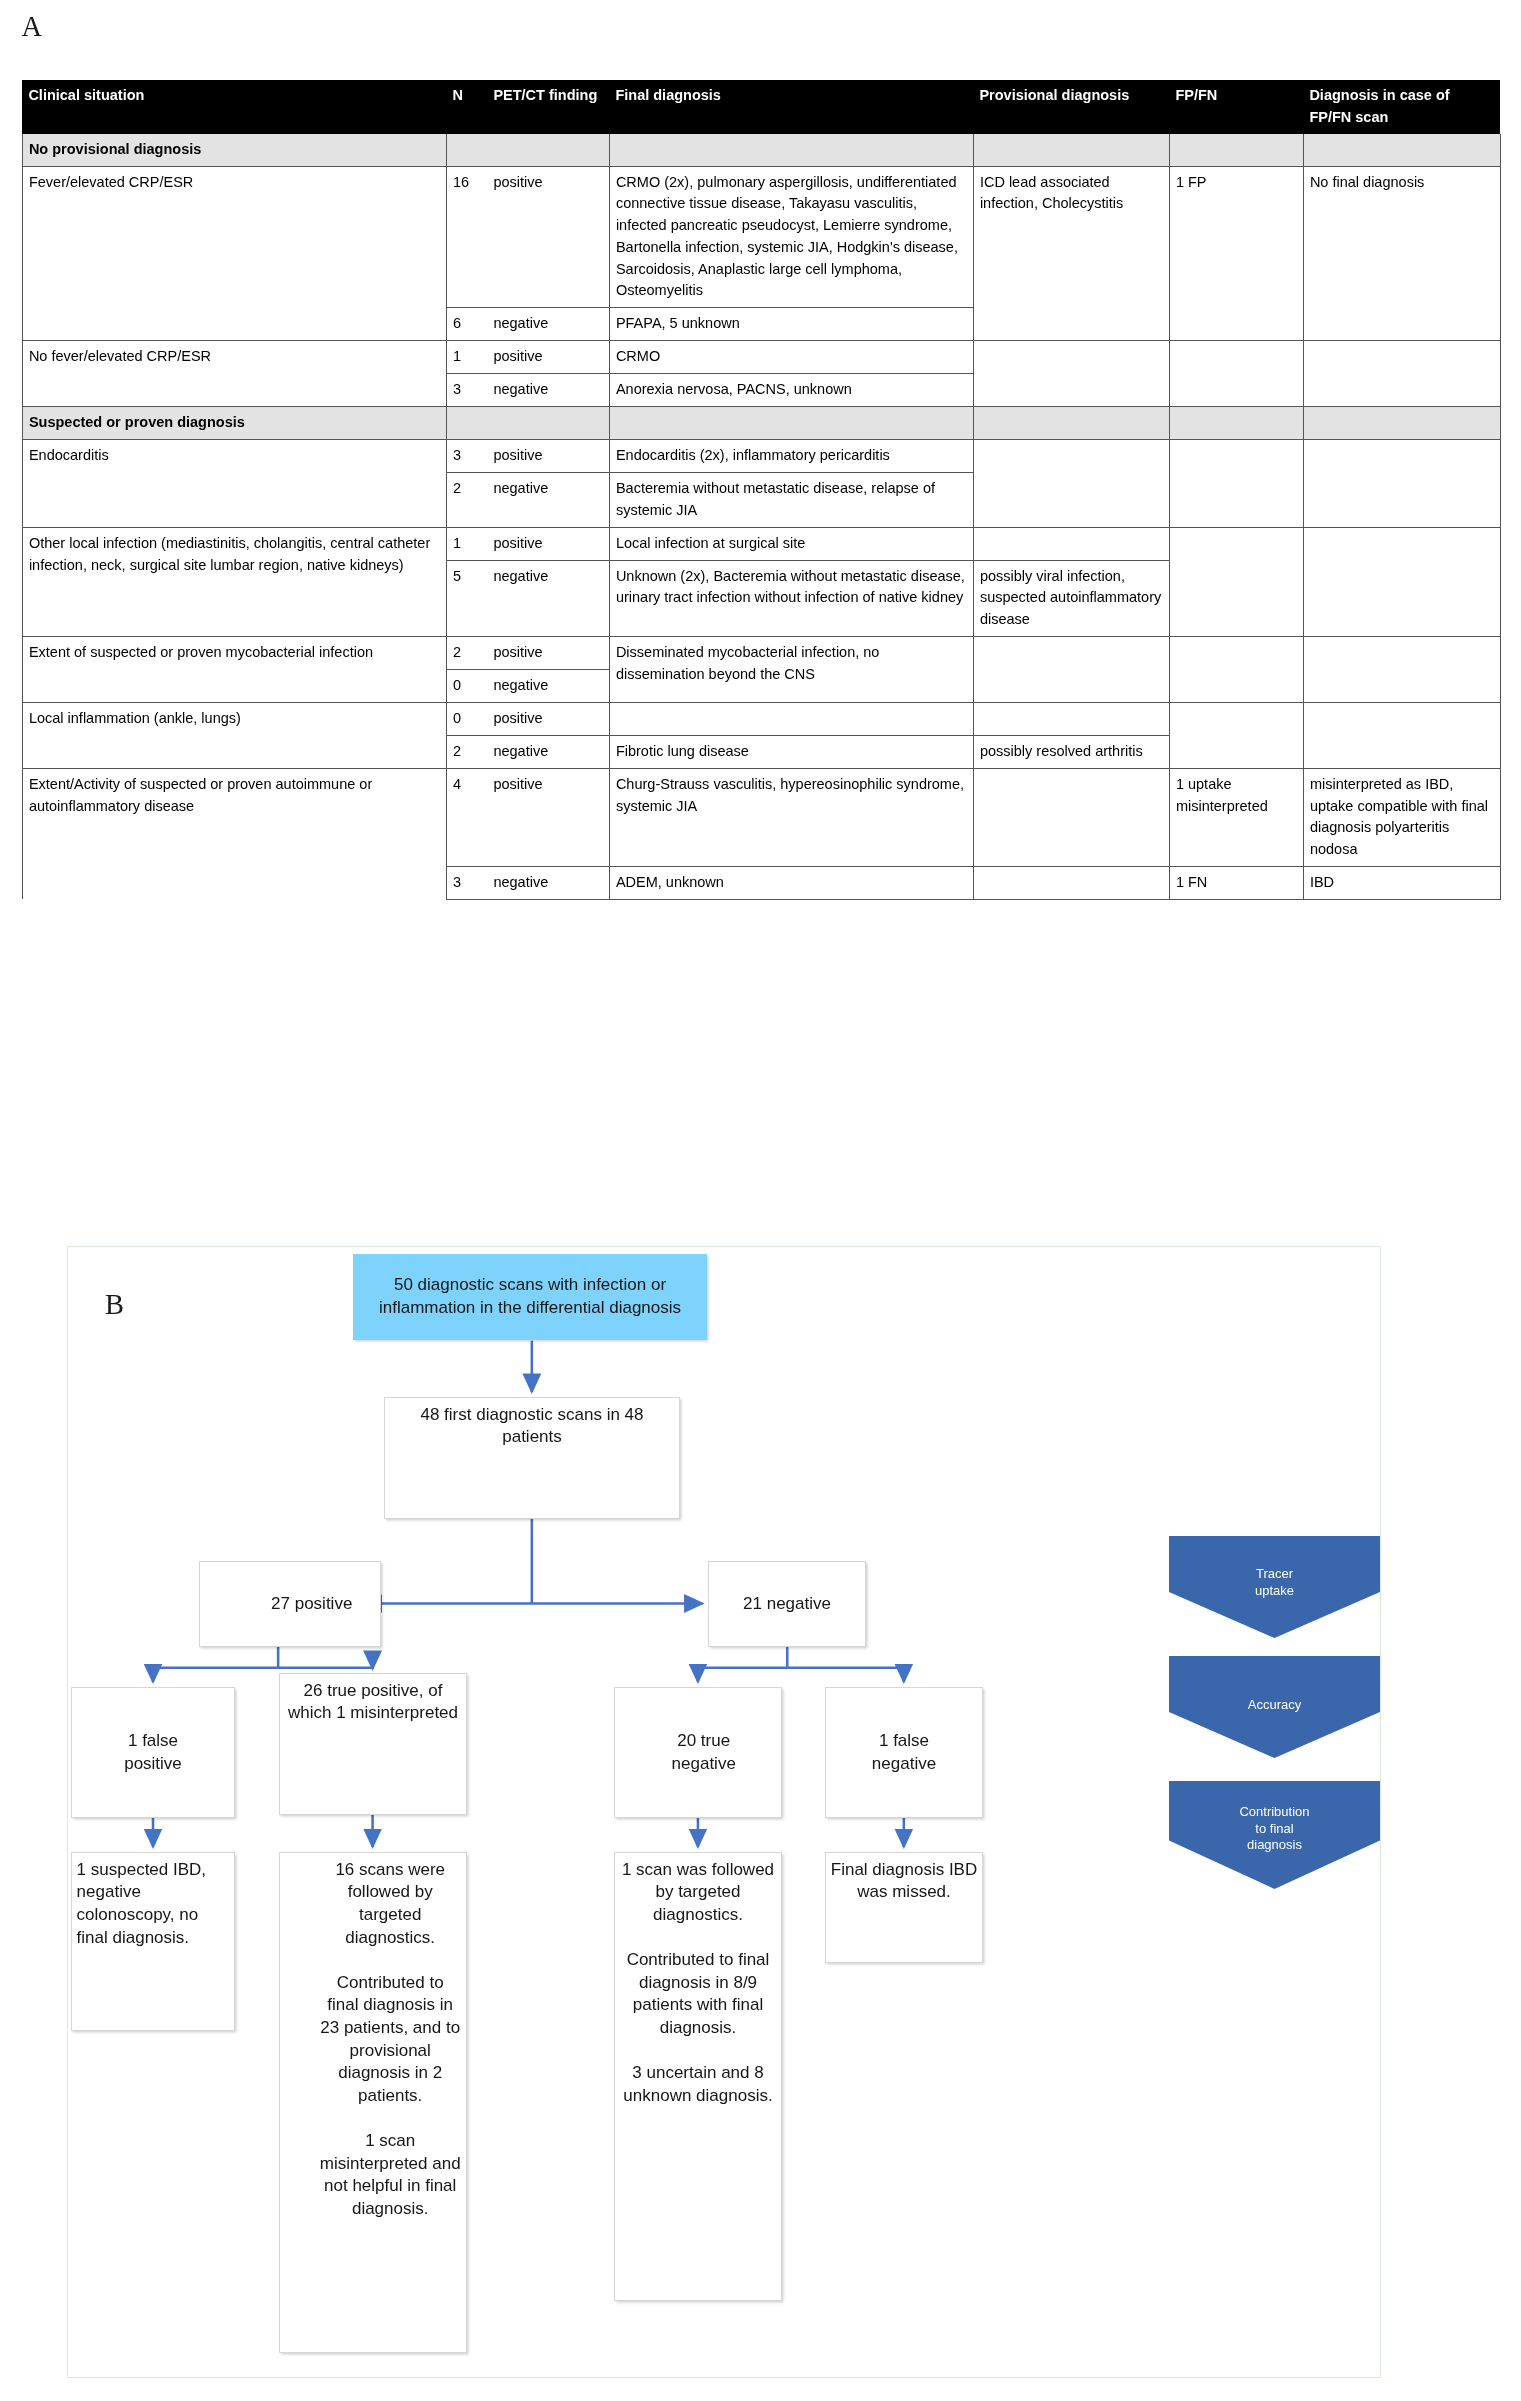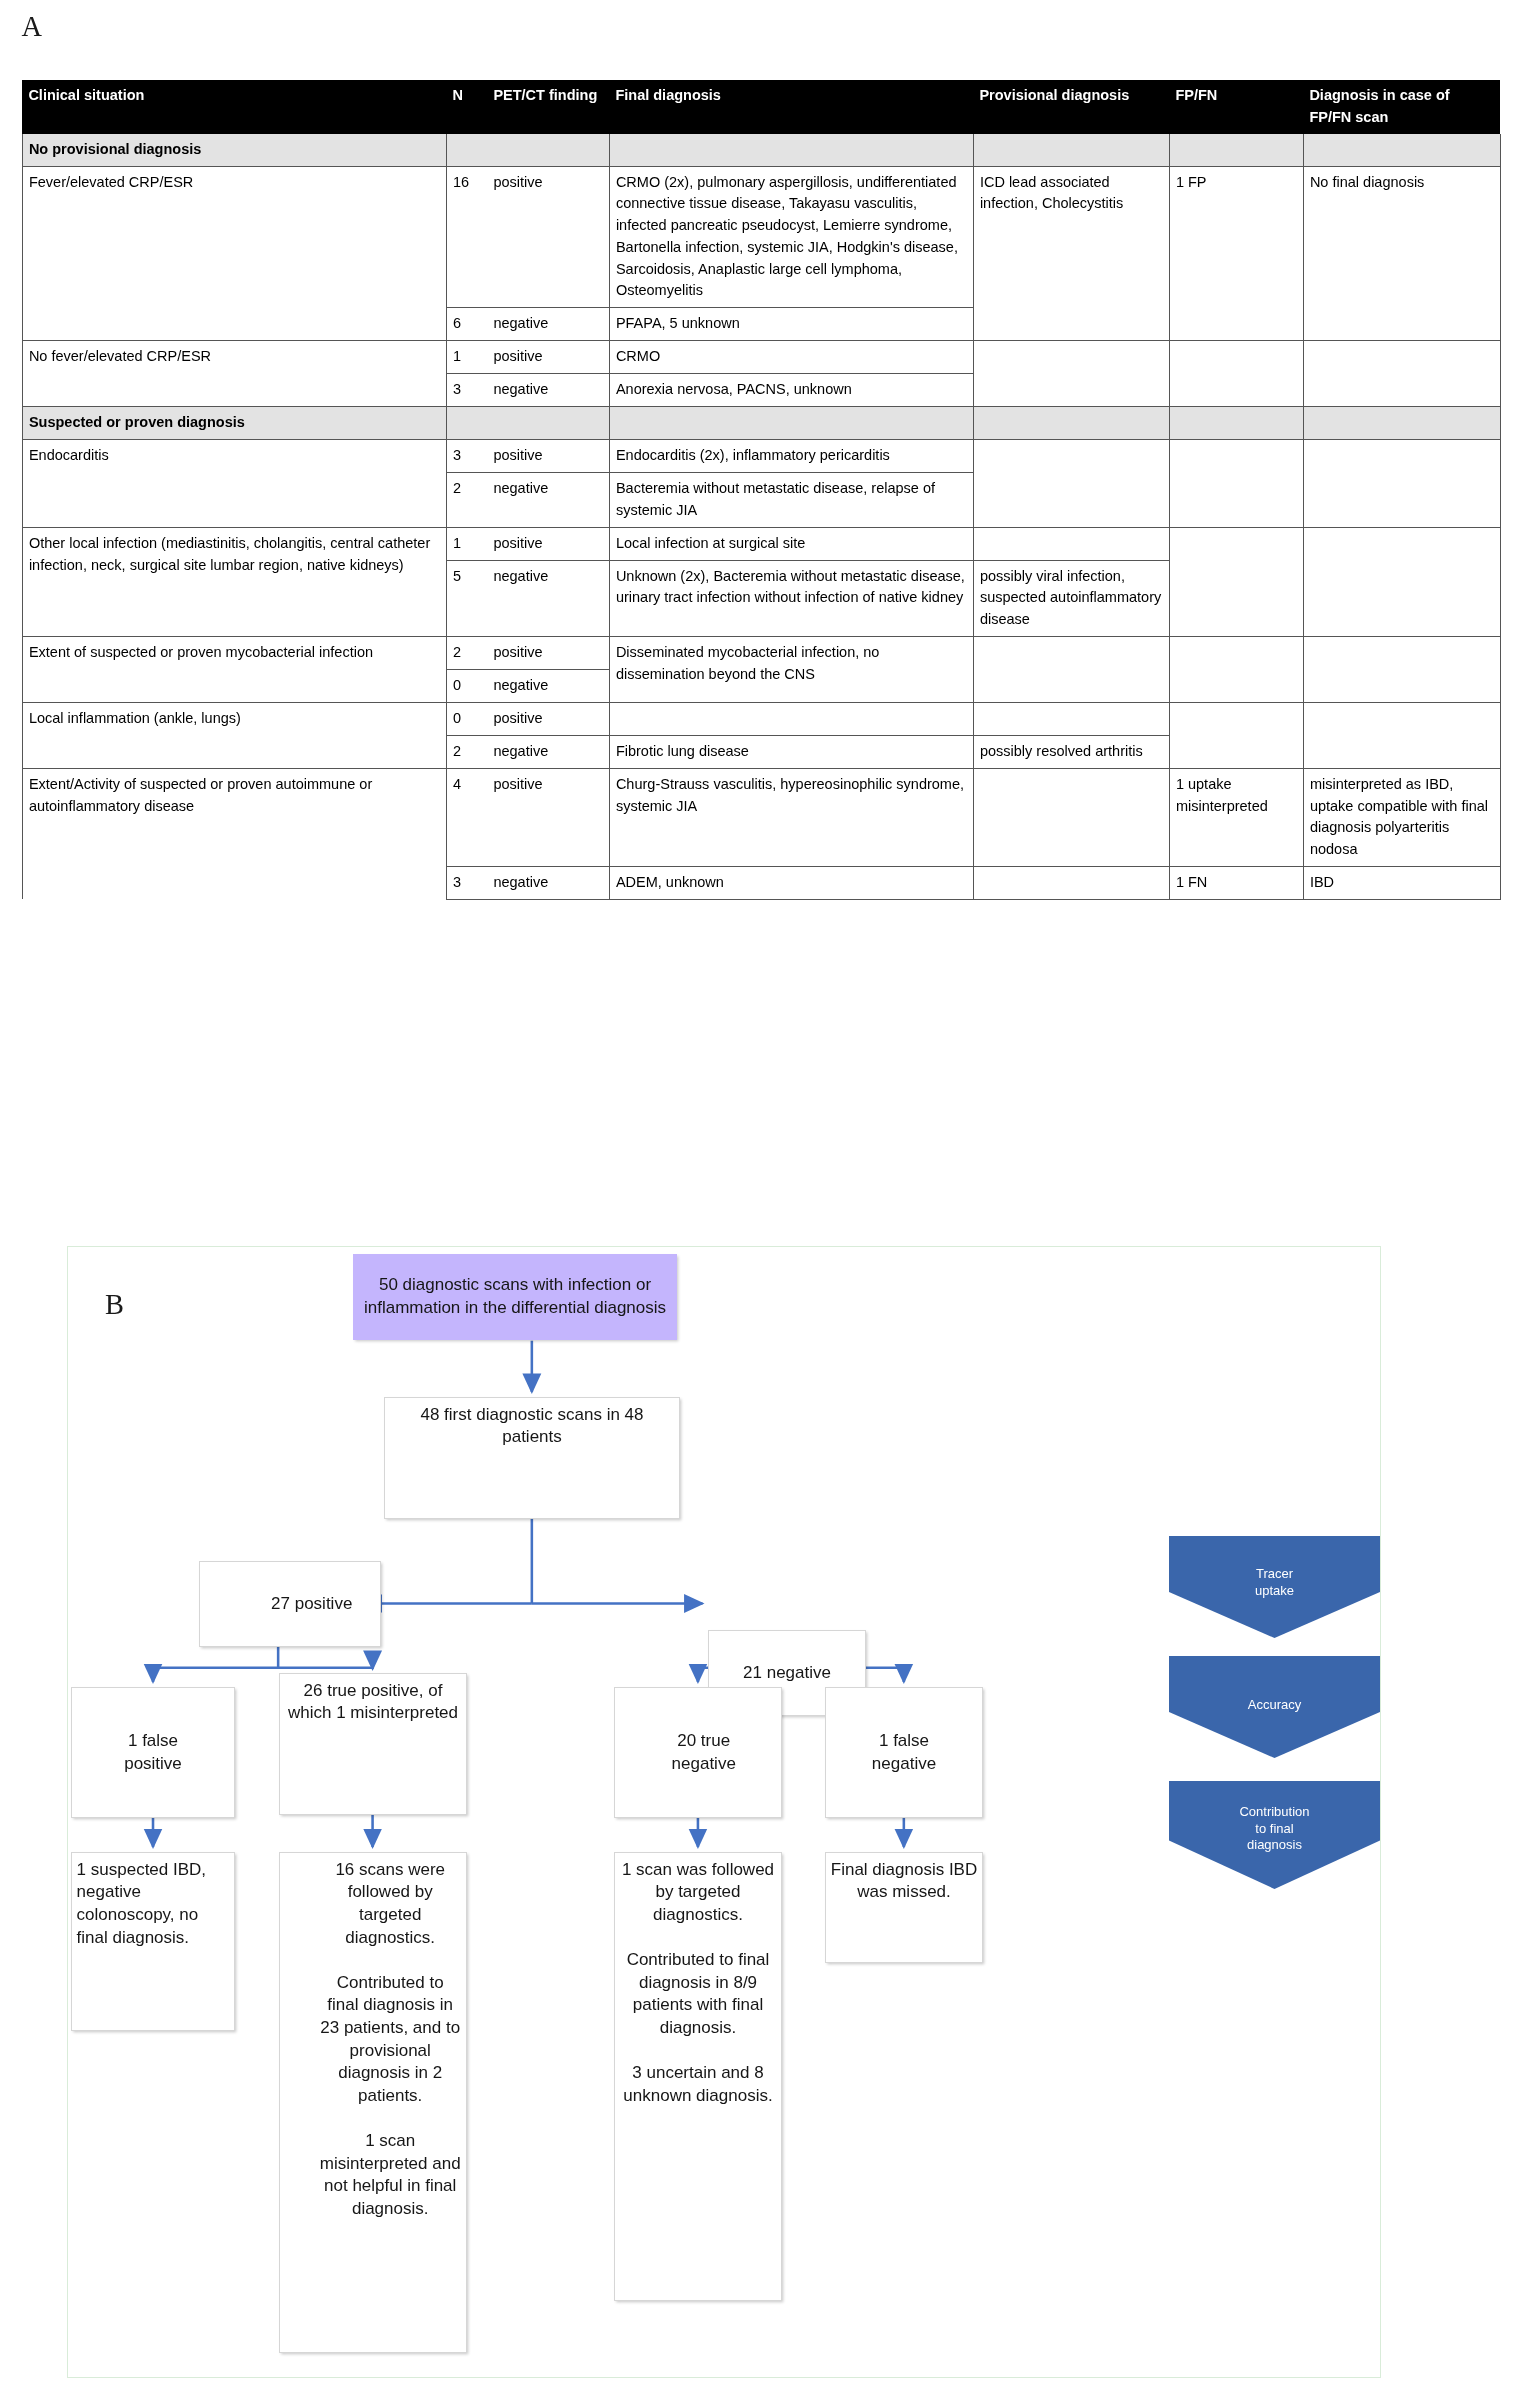--- a/index.html
+++ b/index.html
@@ -35,24 +35,24 @@
            border:1.1px solid #d9ecd9;background:#ffffff;box-sizing:border-box;}
   #flow{position:absolute;left:0;top:0;width:1521px;height:2401px;pointer-events:none;}
 
   .node{position:absolute;box-sizing:border-box;background:#fff;border:0.6px solid #d6d6d6;
         box-shadow:2.3px 2.3px 2.8px rgba(0,0,0,0.22);
         display:flex;align-items:flex-start;justify-content:center;
         text-align:center;font-size:17px;line-height:1.33;color:#161616;padding:5.7px 4.6px;}
   .node.center{align-items:center;}
   .node .txt{white-space:pre-line;width:100%;}
 
-  #n-top{left:353px;top:1254px;width:324px;height:86px;background:#c4b5fd;border:none;}
+  #n-top{left:353px;top:1254px;width:354px;height:86px;background:#7dd3fc;border:none;}
   #n-48{left:384px;top:1397px;width:296px;height:122px;}
   #n-27pos{left:199px;top:1561px;width:182px;height:86px;padding-left:48px;}
-  #n-21neg{left:708px;top:1630px;width:158px;height:86px;}
+  #n-21neg{left:708px;top:1561px;width:158px;height:86px;}
   #n-1fp{left:71px;top:1687px;width:164px;height:131px;}
   #n-26tp{left:279px;top:1673px;width:188px;height:142px;}
   #n-20tn{left:614px;top:1687px;width:168px;height:131px;padding-left:16px;}
   #n-1fn{left:825px;top:1687px;width:158px;height:131px;}
   #n-1susp{left:71px;top:1852px;width:164px;height:179px;justify-content:center;text-align:left;}
   #n-16scans{left:279px;top:1852px;width:188px;height:501px;padding-left:39px;}
   #n-1scan{left:614px;top:1852px;width:168px;height:449px;}
   #n-final{left:825px;top:1852px;width:158px;height:111px;}
 
   .chev{position:absolute;background:#3a66ab;color:#fff;display:flex;align-items:center;justify-content:center;

